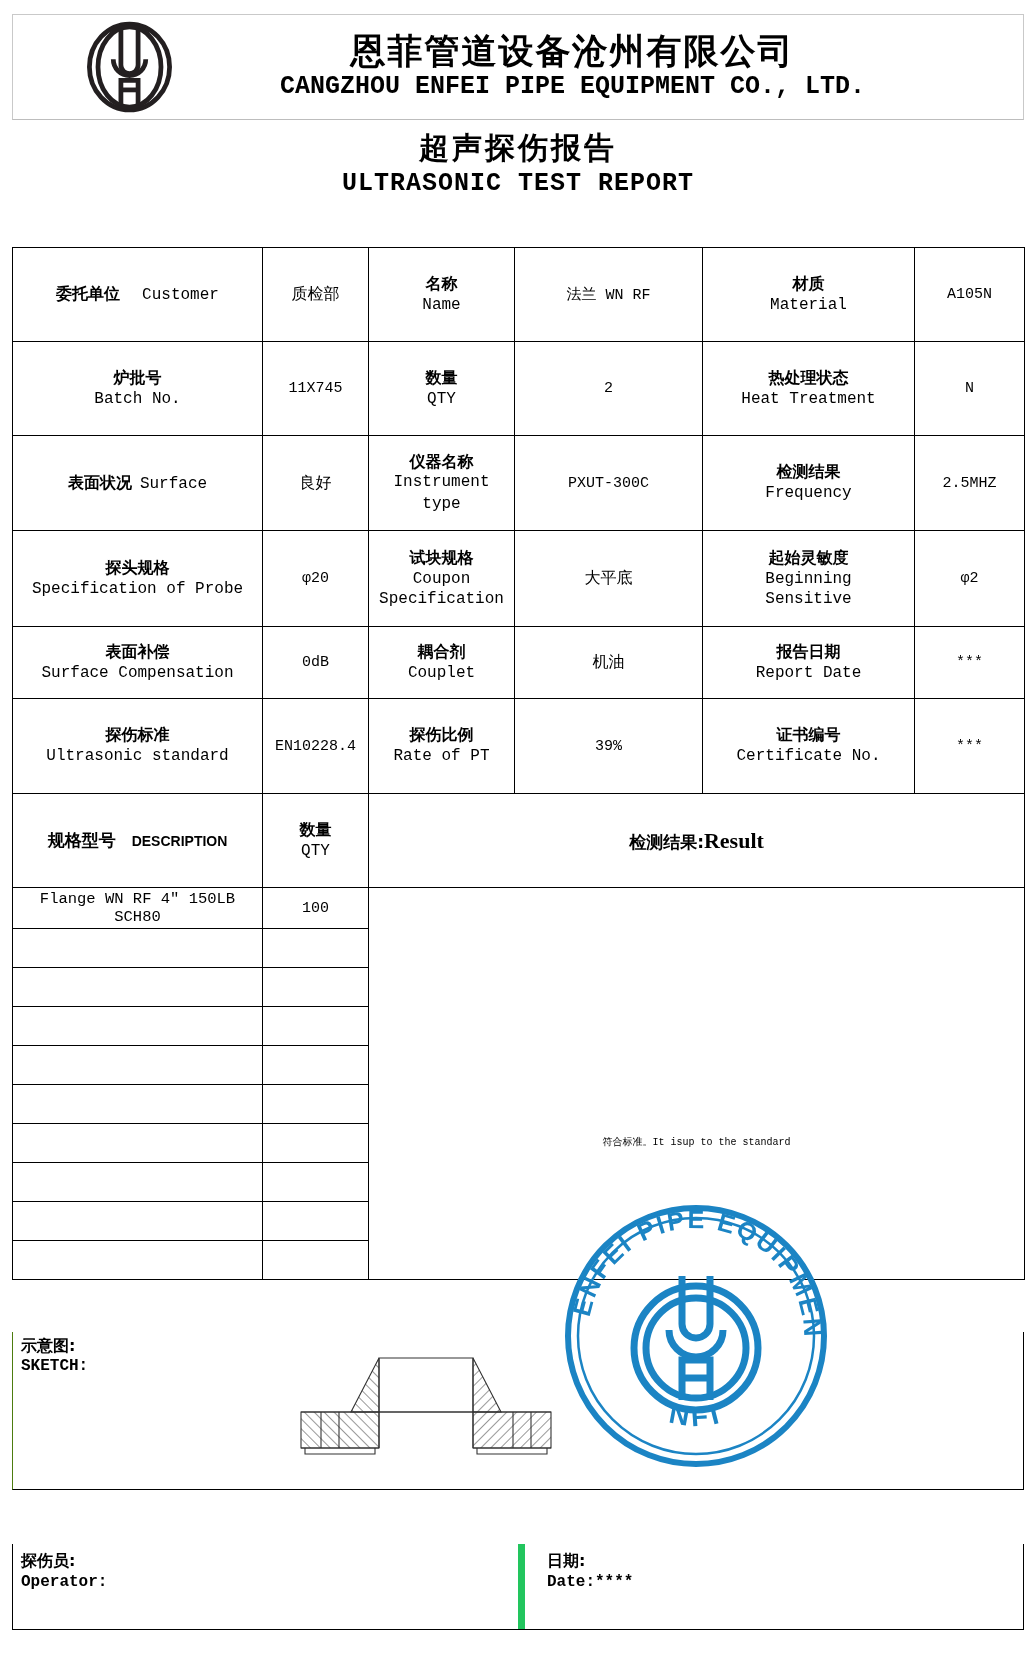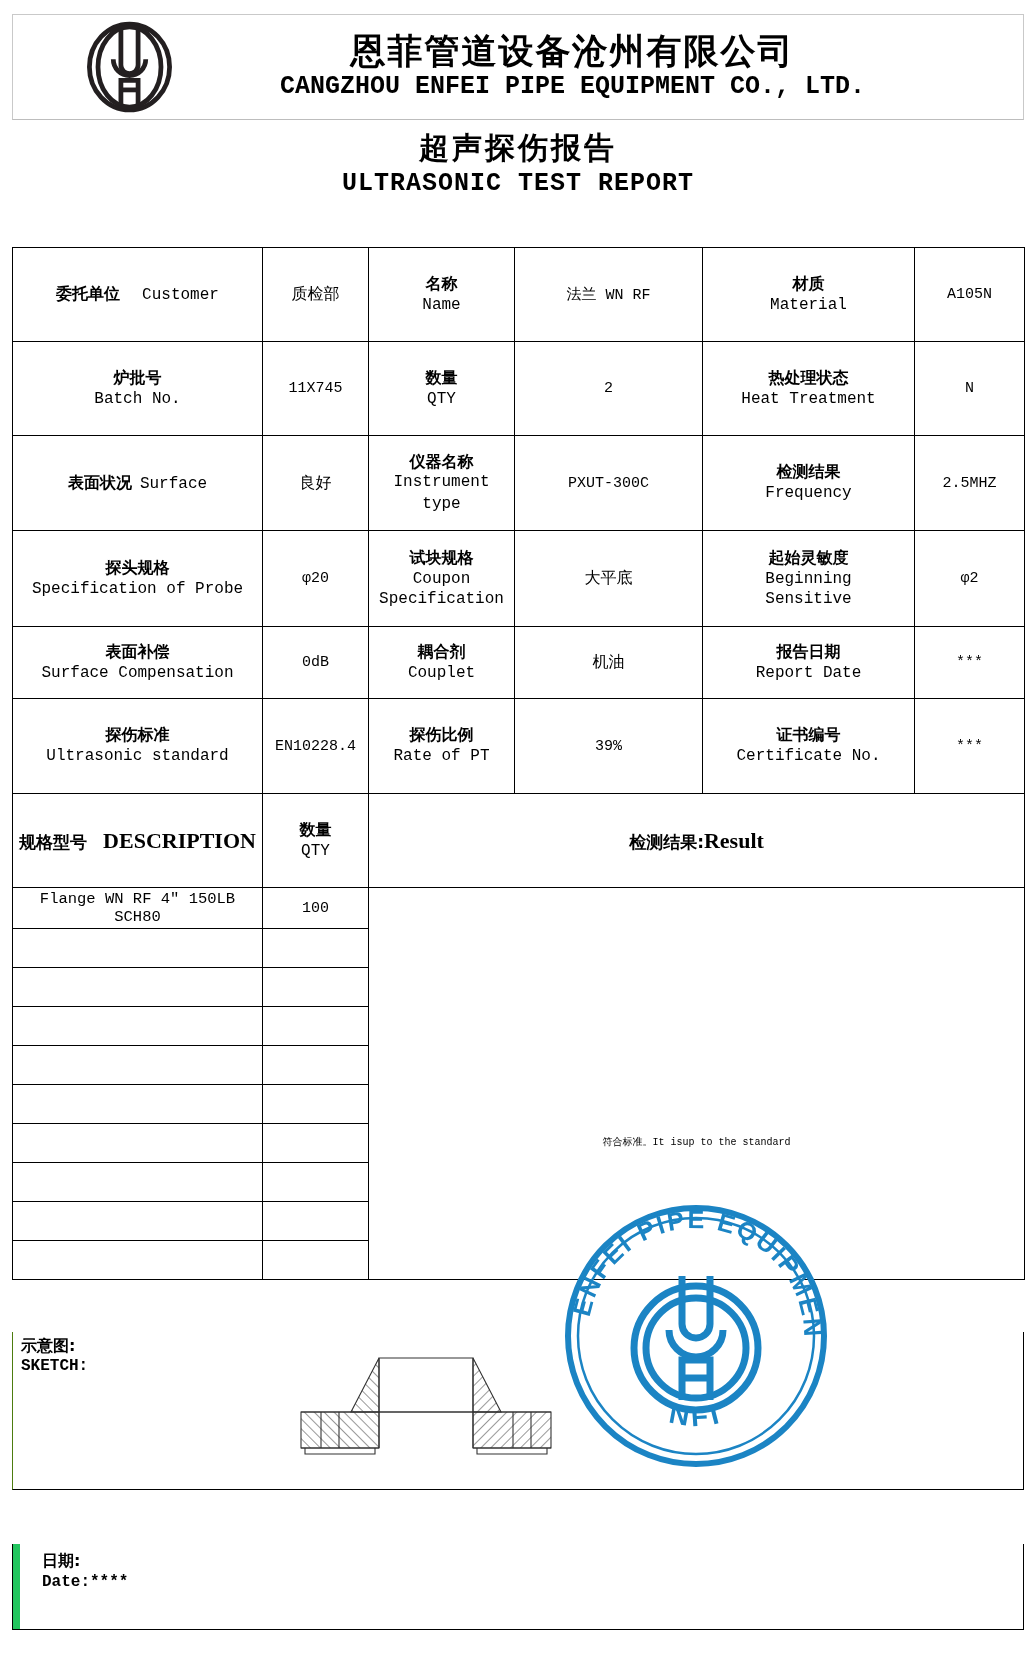--- a/index.html
+++ b/index.html
@@ -44,21 +44,21 @@
   }
   .lbl-cn{font-family:"DejaVu Sans",sans-serif;font-weight:bold;font-size:16px;line-height:1.35;}
   .lbl-en{font-family:"Liberation Mono",monospace;font-size:16px;line-height:1.35;}
   .lbl-inline{font-family:"DejaVu Sans",sans-serif;font-weight:bold;font-size:16px;}
   .lbl-inline .en{font-family:"Liberation Mono",monospace;font-weight:normal;font-size:16px;padding-left:22px;}
   .lbl-inline .en2{font-family:"Liberation Mono",monospace;font-weight:normal;font-size:16px;padding-left:8px;}
   .val{font-family:"Liberation Mono",monospace;font-size:15px;}
   .val-cn{font-family:"DejaVu Sans",sans-serif;font-size:16px;}
   .val-mix{font-family:"Liberation Mono",monospace;font-size:15px;}
   .desc-hdr{font-family:"DejaVu Sans",sans-serif;font-weight:bold;font-size:17px;}
-  .desc-hdr .en{font-family:Liberation Serif, serif;font-weight:bold;font-size:22px;padding-left:16px;}
+  .desc-hdr .en{font-family:Liberation Sans, sans-serif;font-weight:bold;font-size:14px;padding-left:16px;}
   .result-hdr{font-family:"DejaVu Sans",sans-serif;font-weight:bold;font-size:17px;}
   .result-hdr .en{font-family:Liberation Serif, serif;font-weight:bold;font-size:22px;}
   td.descitem{
     text-align:left;padding-left:8px;
     font-family:"Liberation Mono",monospace;font-size:15.5px;
   }
   td.resultcell{position:relative;}
   .resulttext{
     position:absolute;left:0;right:0;top:247px;text-align:center;
     font-family:"Liberation Mono",monospace;font-size:10px;white-space:nowrap;
@@ -357,19 +357,23 @@
       <circle cx="0" cy="0" r="62"></circle>
       <circle cx="0" cy="0" r="50"></circle>
       <path d="M-27 -18 a27 27 0 0 0 54 0"></path>
       <path d="M-14 -72 L-14 -24 a14 14 0 0 0 28 0 L14 -72"></path>
       <path d="M-14 52 L-14 12 L14 12 L14 52"></path>
       <path d="M-14 30 L14 30"></path>
     </g>
   </svg>
 
   <div class="footer">
+    <div class="foot-cell">
+      <div class="f-cn">探伤员:</div>
+      <div class="f-en">Operator:</div>
+    </div>
     <div class="foot-cell right">
       <div class="f-cn">日期:</div>
       <div class="f-en">Date:****</div>
     </div>
   </div>
 
 </div>
 
 </body></html>

